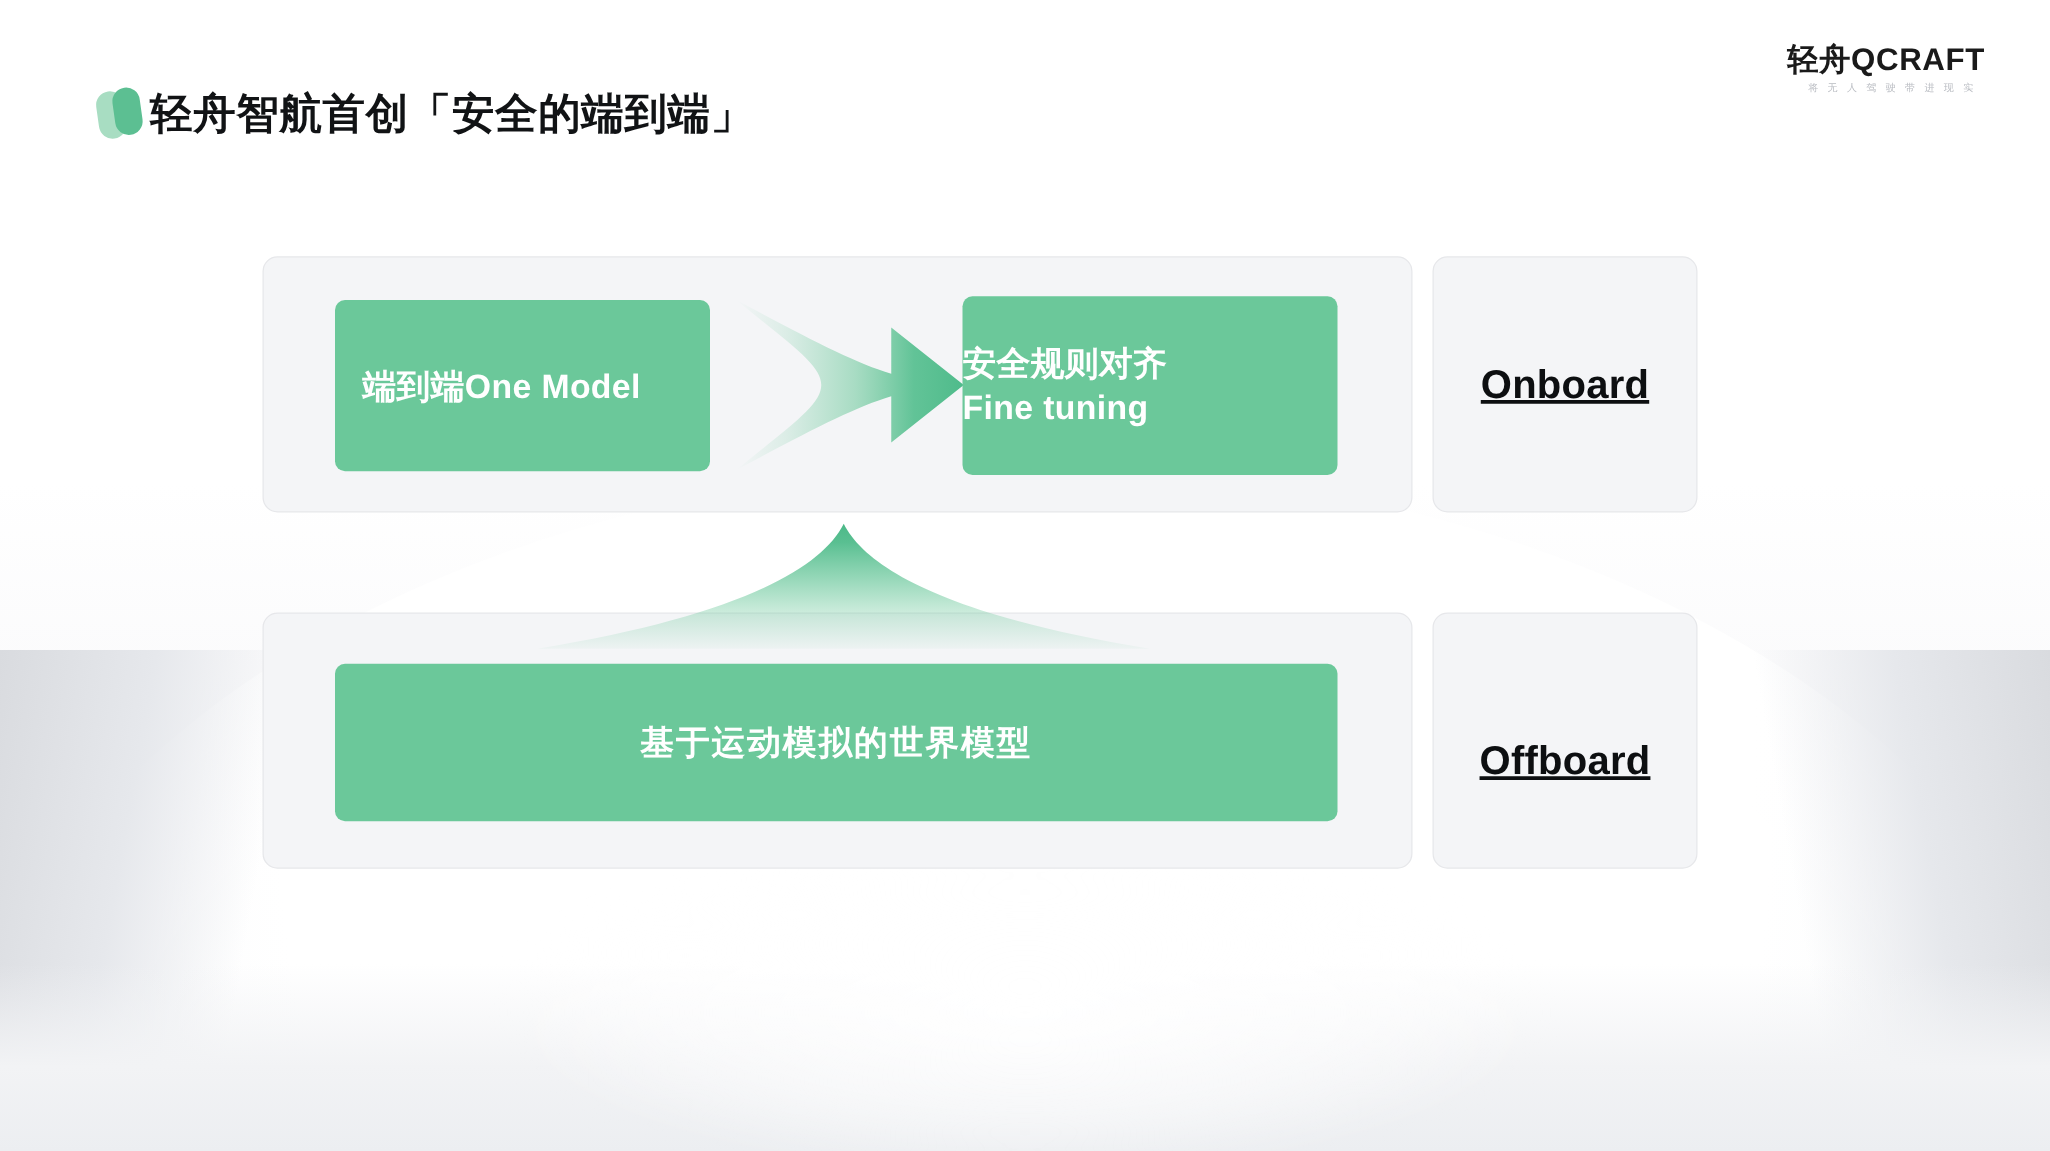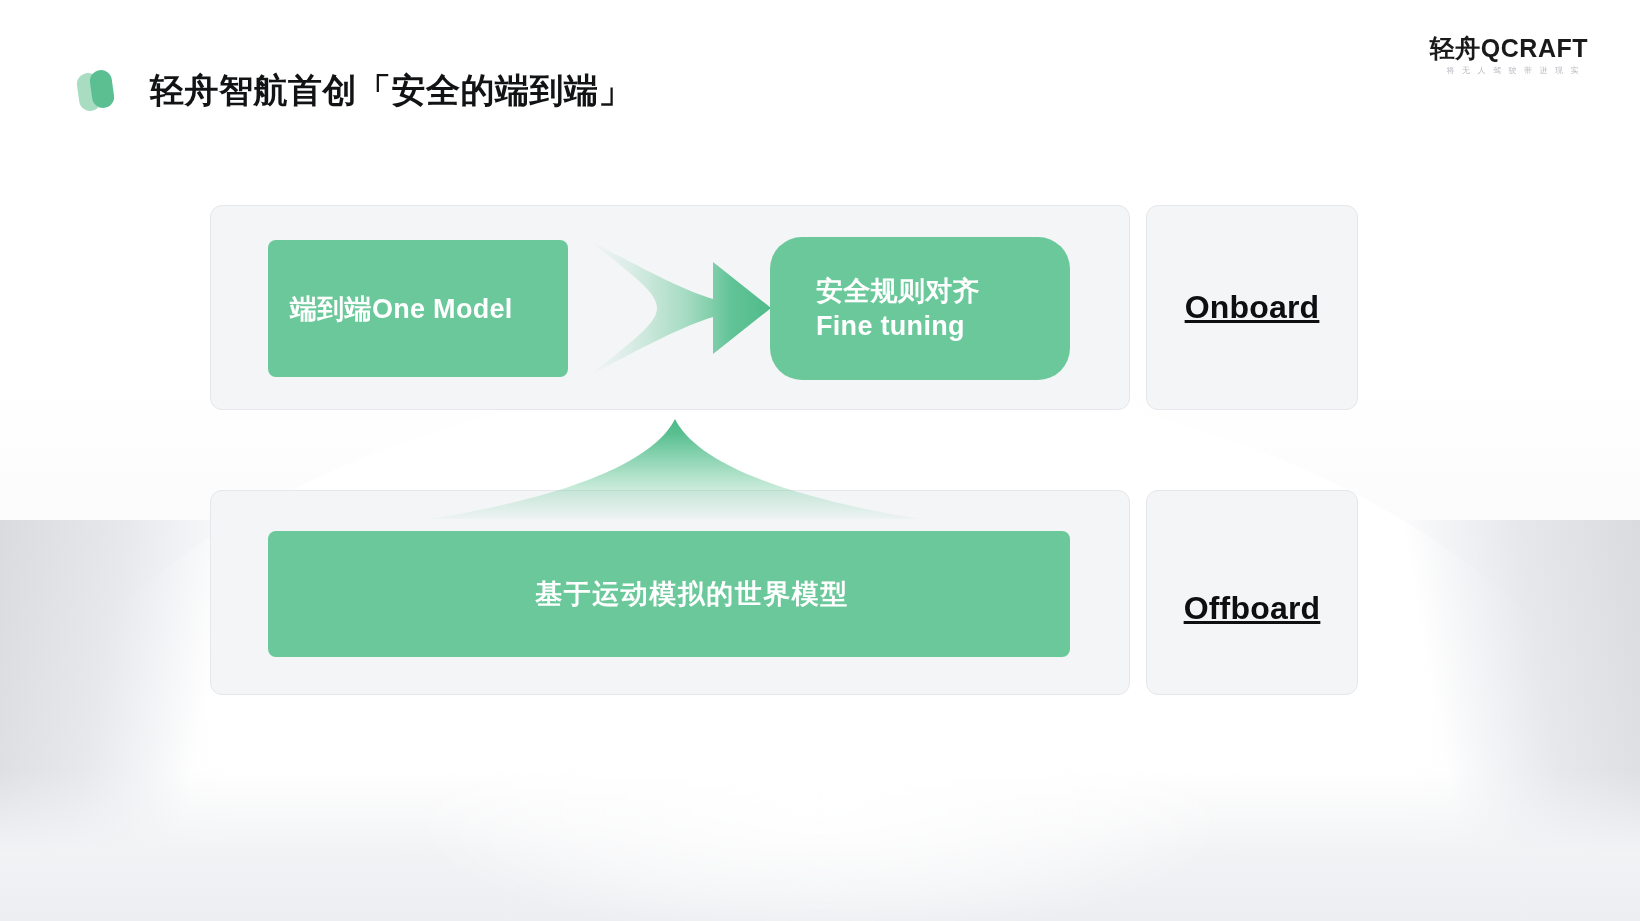--- a/index.html
+++ b/index.html
@@ -72,21 +72,21 @@
     transform:translateX(-50%);
     width:820px; height:240px;
     border-radius:50%;
     background:radial-gradient(ellipse at 50% 50%, rgba(255,255,255,0.95) 0%, rgba(255,255,255,0.45) 50%, rgba(255,255,255,0) 75%);
     filter:blur(14px);
   }
 
   
   .title-row {
     position:absolute; left:78px; top:68px;
-    display:flex; align-items:center; gap:32px;
+    display:flex; align-items:center; gap:2px;
   }
   .leaf-icon { position:relative; width:40px; height:44px; }
   .leaf-icon .pill {
     position:absolute; width:22px; height:38px; border-radius:11px;
   }
   .leaf-icon .pill.back {
     left:0; top:4px;
     background:#a8ddc2;
     transform:rotate(-8deg);
   }
@@ -139,34 +139,32 @@
   #label-offboard { left:1146px; top:490px; width:212px; height:236px; }
 
   
   .green-box {
     position:absolute;
     background:#6bc89a;
     border-radius:8px;
     color:#ffffff;
     display:flex;
     align-items:center;
-    padding-left:46px;
   }
   #box-one-model {
     left:268px; top:240px; width:300px; height:137px;
     padding-left:22px;
     font-size:27px; font-weight:bold;
     letter-spacing:0.3px;
   }
   #box-fine-tuning {
     left:770px; top:237px; width:300px; height:143px;
     flex-direction:column; align-items:flex-start; justify-content:center;
     font-size:27px; font-weight:bold; line-height:1.26;
     letter-spacing:0.3px;
-    border-radius:32px;
   }
   #box-world-model {
     left:268px; top:531px; width:802px; height:126px;
     justify-content:center;
     font-size:27px; font-weight:bold;
     letter-spacing:1.5px;
   }
 
   
   .arrow-right { position:absolute; left:575px; top:232px; width:200px; height:152px; }

